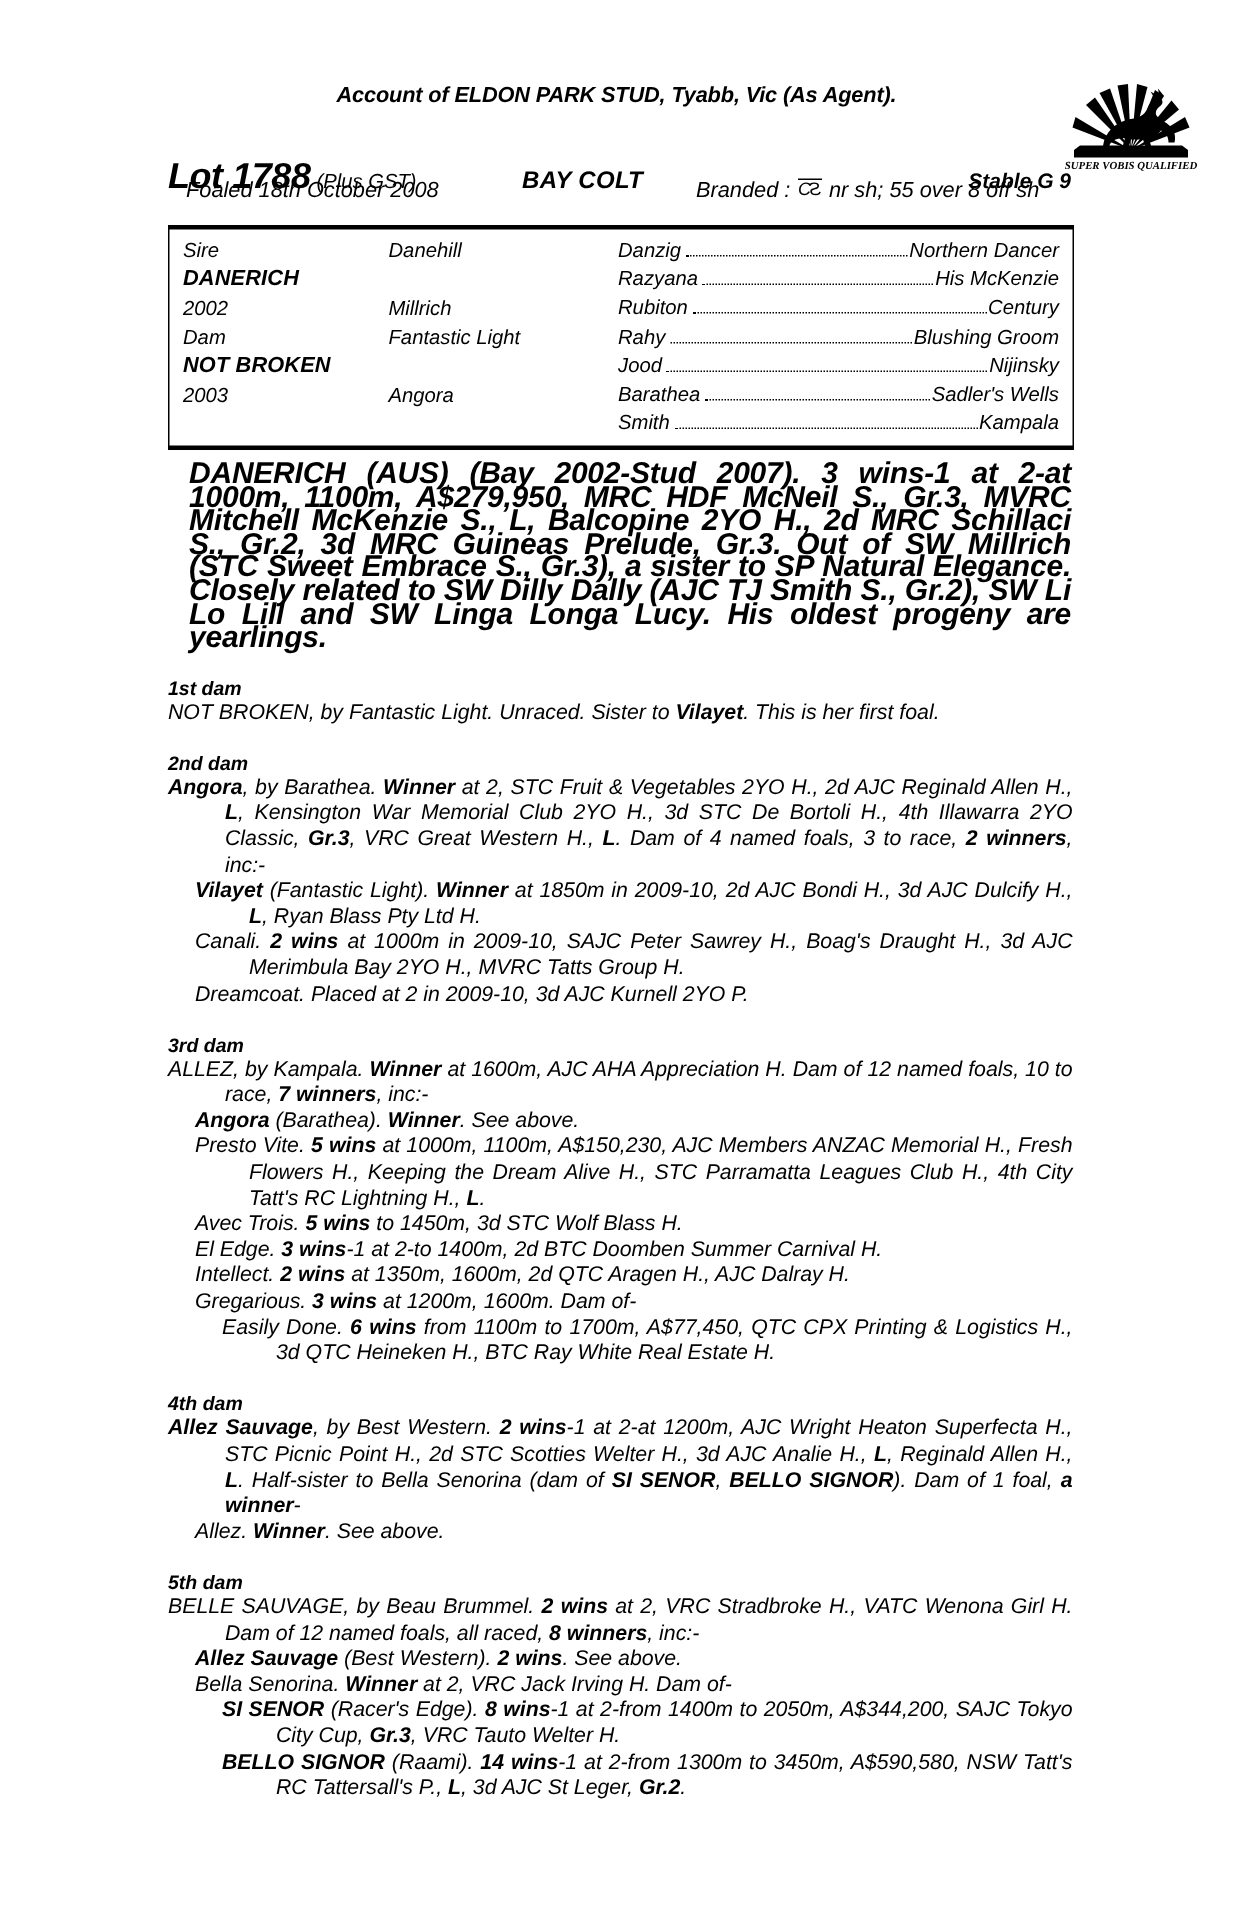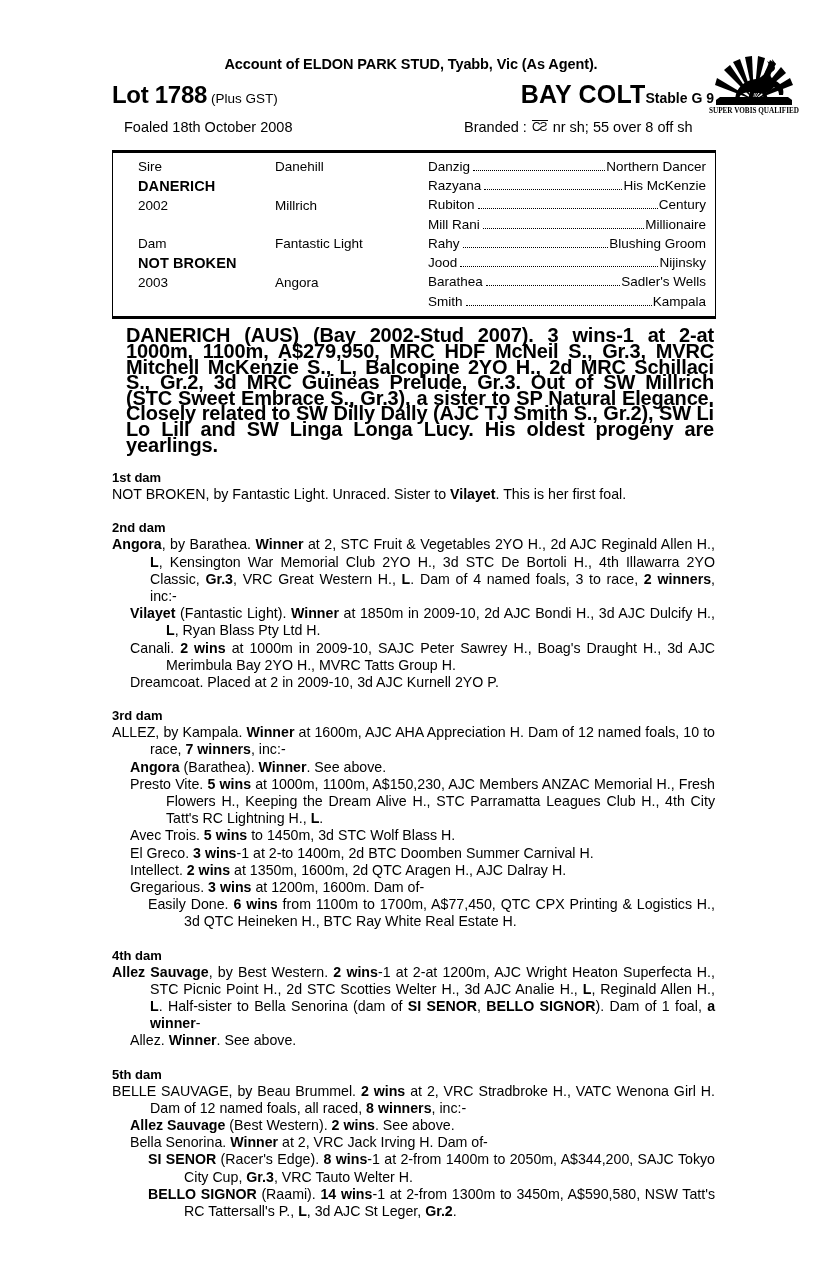--- a/index.html
+++ b/index.html
@@ -13,20 +13,21 @@
     font-family: "Liberation Sans", sans-serif;
     color: #000000;
     position: relative;
     overflow: hidden;
   }
   .page {
     position: absolute;
     left: 112px;
     top: 0;
     width: 604px;
+    font-style: italic;
   }
 
   
   .header {
     position: relative;
     padding-top: 56px;
   }
   .account-line {
     text-align: center;
     font-weight: bold;
@@ -58,25 +59,26 @@
     font-weight: bold;
     font-size: 24px;
     letter-spacing: -0.3px;
   }
   .lot-gst {
     font-size: 13.5px;
     margin-left: 4px;
   }
   .lot-center {
     flex: 1;
-    text-align: right;
-    font-weight: bold;
-    font-size: 25px;
+    text-align: left;
+    font-weight: bold;
+    font-size: 16px;
     letter-spacing: 0.2px;
     padding-left: 14px;
+    margin-top: 32px;
   }
   .lot-right {
     font-weight: bold;
     font-size: 14px;
     white-space: nowrap;
     text-align: right;
     padding-right: 2px;
   }
 
   .foaled-row {
@@ -102,21 +104,21 @@
     transform: scaleX(-1);
   }
 
   
   .ped-table {
     margin-top: 11px;
     border-top: 3px solid #000;
     border-bottom: 3px solid #000;
     border-left: 1.5px solid #000;
     border-right: 1.5px solid #000;
-    padding: 4px 0 5px 16px;
+    padding: 4px 0 5px 0;
     font-size: 13.5px;
   }
   .ped-row {
     display: flex;
     height: 19.3px;
     align-items: center;
   }
   .ped-c1 {
     width: 146px;
     padding-left: 9px;
@@ -251,29 +253,20 @@
         <div class="ped-row">
           <div class="ped-c1">2002</div>
           <div class="ped-c2">Millrich</div>
           <div class="ped-c3">
             <span class="g1">Rubiton</span>
             <span class="dots"></span>
             <span class="g2">Century</span>
           </div>
         </div>
         <div class="ped-row">
-          <div class="ped-c1"></div>
-          <div class="ped-c2"></div>
-          <div class="ped-c3">
-            <span class="g1">Mill Rani</span>
-            <span class="dots"></span>
-            <span class="g2">Millionaire</span>
-          </div>
-        </div>
-        <div class="ped-row">
           <div class="ped-c1">Dam</div>
           <div class="ped-c2">Fantastic Light</div>
           <div class="ped-c3">
             <span class="g1">Rahy</span>
             <span class="dots"></span>
             <span class="g2">Blushing Groom</span>
           </div>
         </div>
         <div class="ped-row">
           <div class="ped-c1"><span class="ped-name-bold">NOT BROKEN</span></div>
@@ -318,21 +311,21 @@
         <p class="entry lvl1"><b>Vilayet</b><span> (Fantastic Light). </span><b>Winner</b><span> at 1850m in 2009-10, 2d AJC Bondi H., 3d AJC Dulcify H., </span><b>L</b><span>, Ryan Blass Pty Ltd H.</span></p>
         <p class="entry lvl1"><span>Canali. </span><b>2 wins</b><span> at 1000m in 2009-10, SAJC Peter Sawrey H., Boag's Draught H., 3d AJC Merimbula Bay 2YO H., MVRC Tatts Group H.</span></p>
         <p class="entry lvl1"><span>Dreamcoat. Placed at 2 in 2009-10, 3d AJC Kurnell 2YO P.</span></p>
       </div>
       <div class="dam-section">
         <div class="dam-heading">3rd dam</div>
         <p class="entry lvl0 hang"><span>ALLEZ, by Kampala. </span><b>Winner</b><span> at 1600m, AJC AHA Appreciation H. Dam of 12 named foals, 10 to race, </span><b>7 winners</b><span>, inc:-</span></p>
         <p class="entry lvl1"><b>Angora</b><span> (Barathea). </span><b>Winner</b><span>. See above.</span></p>
         <p class="entry lvl1"><span>Presto Vite. </span><b>5 wins</b><span> at 1000m, 1100m, A$150,230, AJC Members ANZAC Memorial H., Fresh Flowers H., Keeping the Dream Alive H., STC Parramatta Leagues Club H., 4th City Tatt's RC Lightning H., </span><b>L</b><span>.</span></p>
         <p class="entry lvl1"><span>Avec Trois. </span><b>5 wins</b><span> to 1450m, 3d STC Wolf Blass H.</span></p>
-        <p class="entry lvl1"><span>El Greco. </span><b>3 wins</b><span>-1 at 2-to 1400m, 2d BTC Doomben Summer Carnival H.</span></p>
+        <p class="entry lvl1"><span>El Edge. </span><b>3 wins</b><span>-1 at 2-to 1400m, 2d BTC Doomben Summer Carnival H.</span></p>
         <p class="entry lvl1"><span>Intellect. </span><b>2 wins</b><span> at 1350m, 1600m, 2d QTC Aragen H., AJC Dalray H.</span></p>
         <p class="entry lvl1"><span>Gregarious. </span><b>3 wins</b><span> at 1200m, 1600m. Dam of-</span></p>
         <p class="entry lvl2"><span>Easily Done. </span><b>6 wins</b><span> from 1100m to 1700m, A$77,450, QTC CPX Printing &amp; Logistics H., 3d QTC Heineken H., BTC Ray White Real Estate H.</span></p>
       </div>
       <div class="dam-section">
         <div class="dam-heading">4th dam</div>
         <p class="entry lvl0 hang"><b>Allez Sauvage</b><span>, by Best Western. </span><b>2 wins</b><span>-1 at 2-at 1200m, AJC Wright Heaton Superfecta H., STC Picnic Point H., 2d STC Scotties Welter H., 3d AJC Analie H., </span><b>L</b><span>, Reginald Allen H., </span><b>L</b><span>. Half-sister to Bella Senorina (dam of </span><b>SI SENOR</b><span>, </span><b>BELLO SIGNOR</b><span>). Dam of 1 foal, </span><b>a winner</b><span>-</span></p>
         <p class="entry lvl1"><span>Allez. </span><b>Winner</b><span>. See above.</span></p>
       </div>
       <div class="dam-section">

